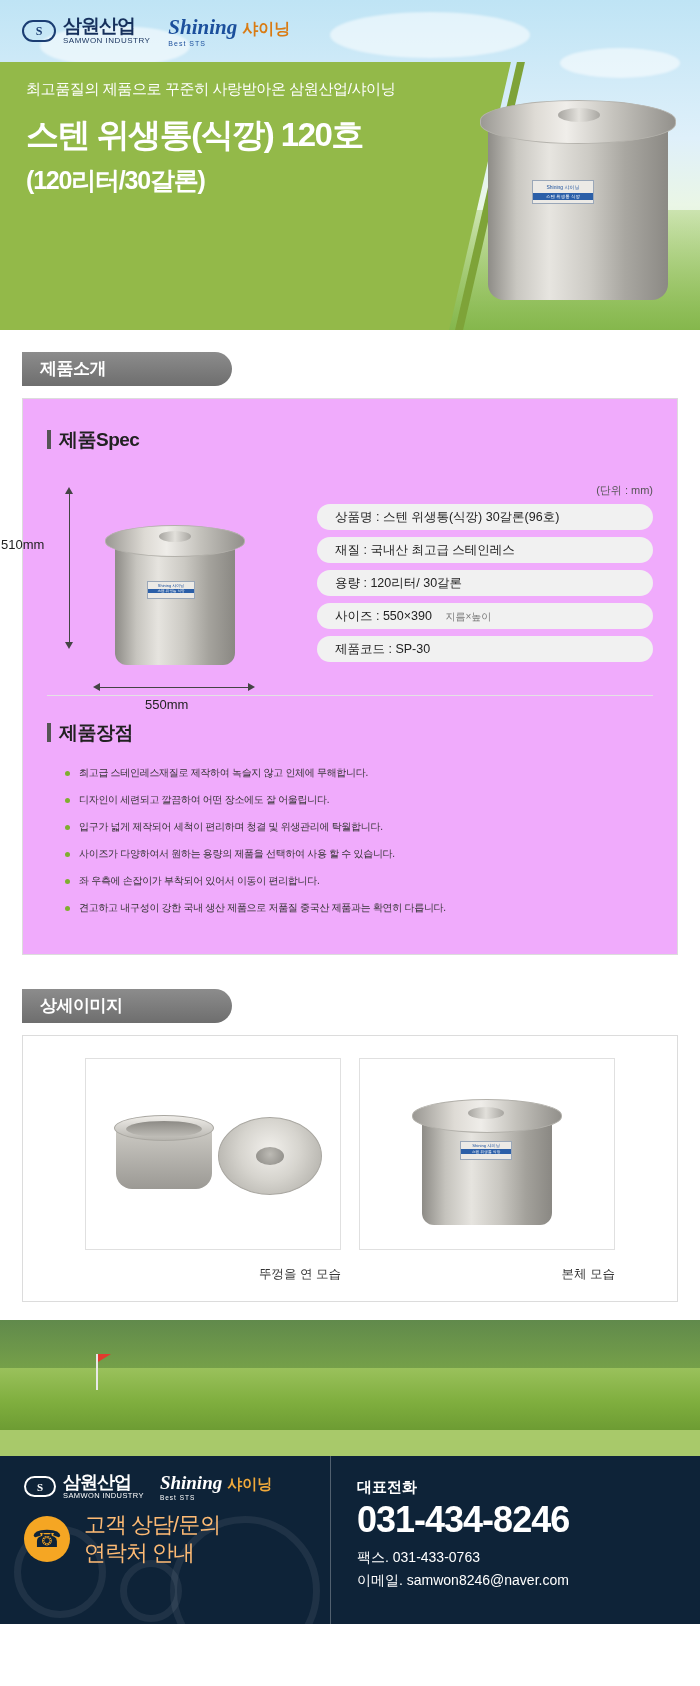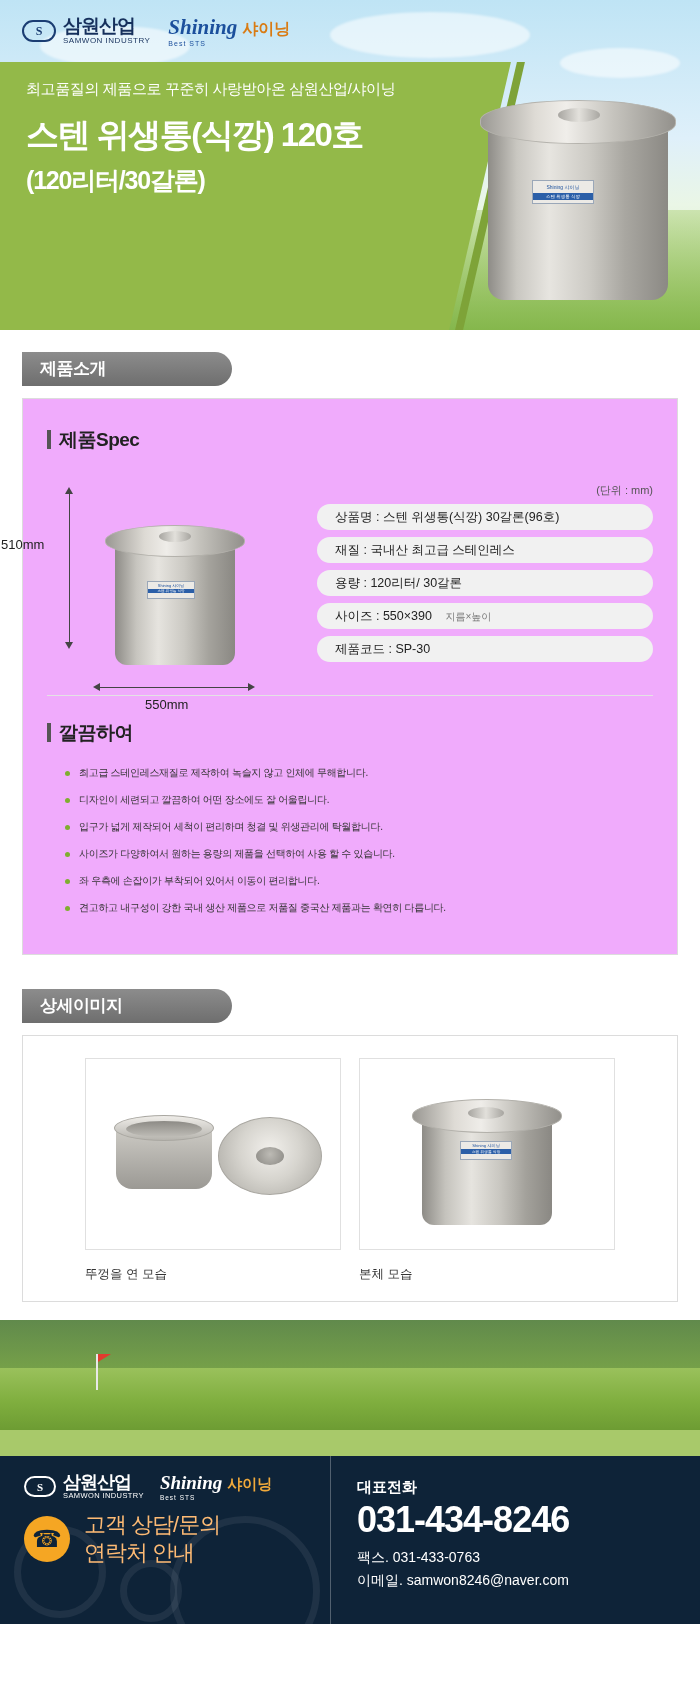--- a/index.html
+++ b/index.html
@@ -272,21 +272,21 @@
   .detail-panel { margin: 12px 22px 0 22px; border: 1px solid #dcdcdc; padding: 22px 20px 18px 20px; background: #fff; }
   .detail-grid { display: flex; gap: 18px; justify-content: center; }
   .detail-cell { width: 256px; }
   .detail-box {
     height: 192px;
     border: 1px solid #e0e0e0;
     position: relative;
     background: #fff;
     overflow: hidden;
   }
-  .detail-cap { text-align: left; font-size: 12.5px; color: #333; margin-top: 16px; }
+  .detail-cap { text-align: right; font-size: 12.5px; color: #333; margin-top: 16px; }
 
   
   .open-body {
     position: absolute; left: 30px; top: 66px; width: 96px; height: 64px;
     background: linear-gradient(180deg,#cfcdc7,#9b9994);
     border-radius: 8px 8px 16px 16px;
   }
   .open-body-rim {
     position: absolute; left: 28px; top: 56px; width: 100px; height: 26px;
     border-radius: 50%;
@@ -491,21 +491,21 @@
           <span class="note">지름×높이</span>
         </div>
         <div class="spec-row">
           <span>제품코드 : SP-30</span>
         </div>
       </div>
     </div>
 
     <div class="divider"></div>
 
-    <div class="sub-head">깔끔하여</div>
+    <div class="sub-head">제품장점</div>
 
     <div class="adv-list">
       <div class="adv-item">최고급 스테인레스재질로 제작하여 녹슬지 않고 인체에 무해합니다.</div>
       <div class="adv-item">디자인이 세련되고 깔끔하여 어떤 장소에도 잘 어울립니다.</div>
       <div class="adv-item">입구가 넓게 제작되어 세척이 편리하며 청결 및 위생관리에 탁월합니다.</div>
       <div class="adv-item">사이즈가 다양하여서 원하는 용량의 제품을 선택하여 사용 할 수 있습니다.</div>
       <div class="adv-item">좌 우측에 손잡이가 부착되어 있어서 이동이 편리합니다.</div>
       <div class="adv-item">견고하고 내구성이 강한 국내 생산 제품으로 저품질 중국산 제품과는 확연히 다릅니다.</div>
     </div>
   </div>

